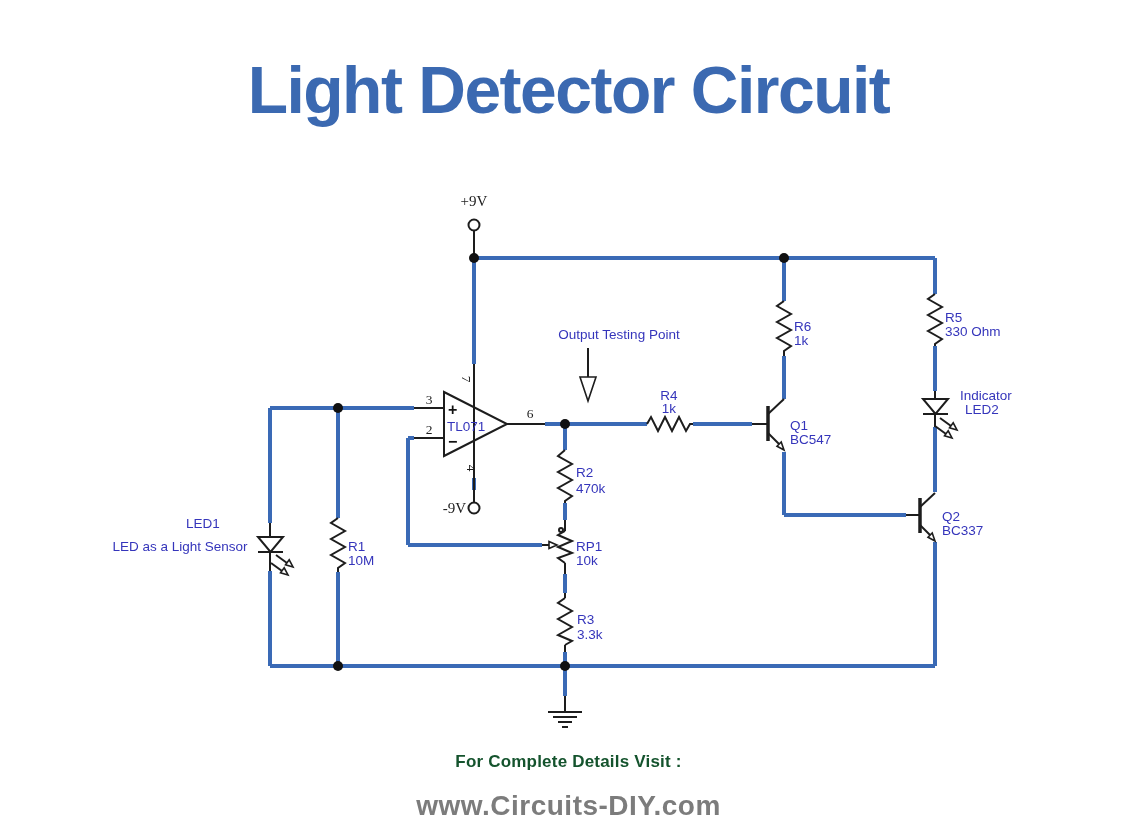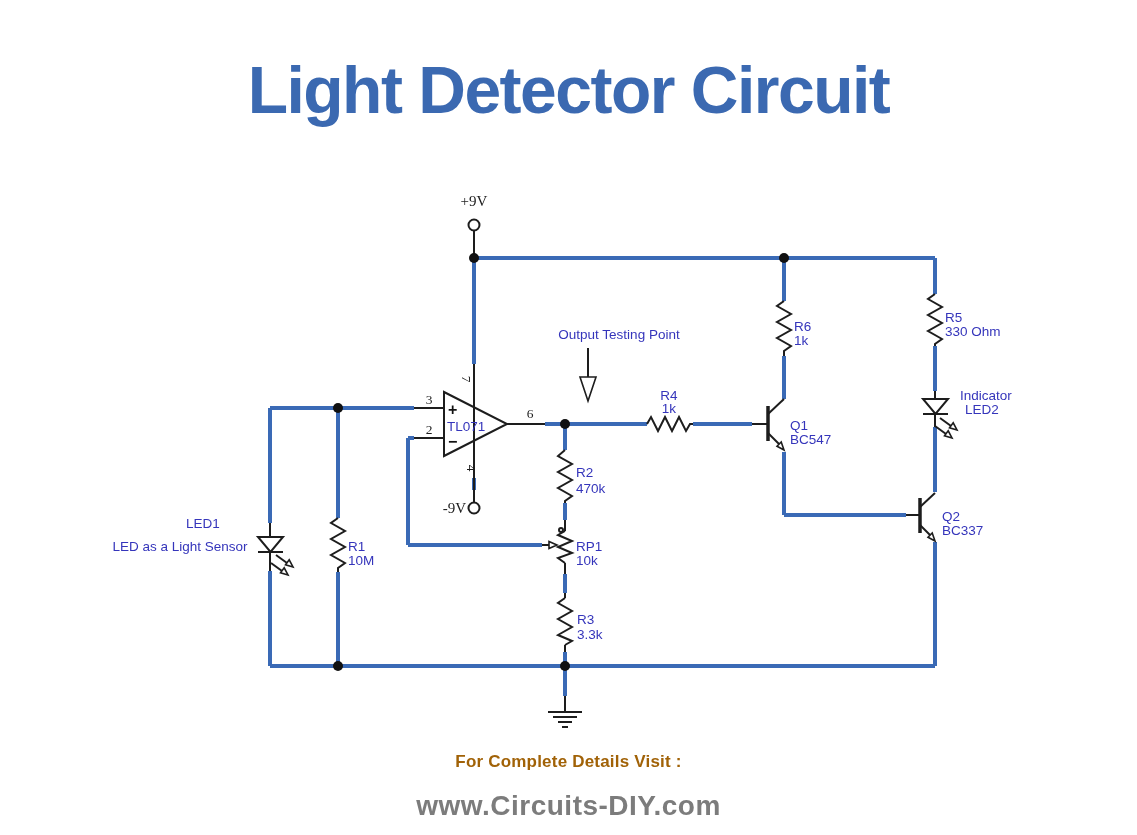--- a/index.html
+++ b/index.html
@@ -1,21 +1,21 @@
 <!DOCTYPE html>
 <html><head>
 <meta charset="utf-8">
 <style>
   html,body{margin:0;padding:0;background:#ffffff;}
   .page{position:relative;width:1137px;height:835px;background:#ffffff;overflow:hidden;
         font-family:"Liberation Sans",sans-serif;}
   .title{position:absolute;top:52px;left:0;width:100%;text-align:center;
          font-size:66px;font-weight:bold;letter-spacing:-1.5px;color:#3b69b1;margin:0;}
   .footer{position:absolute;top:752px;left:0;width:100%;text-align:center;}
-  .footer .visit{font-size:17px;font-weight:bold;color:#a16207;letter-spacing:.2px;}
+  .footer .visit{font-size:17px;font-weight:bold;color:#14532d;letter-spacing:.2px;}
   .footer .site{font-size:28px;font-weight:bold;color:#7c7c7c;margin-top:18px;letter-spacing:.5px;}
   svg{position:absolute;top:0;left:0;}
   .wire{stroke:#3a6ab6;stroke-width:4;fill:none;}
   .blk{stroke:#1d1d1d;stroke-width:2;fill:none;}
   .blk3{stroke:#1d1d1d;stroke-width:3.5;fill:none;}
   .whitefill{fill:#ffffff;stroke:#1d1d1d;stroke-width:2;}
   .head{fill:#ffffff;stroke:#1d1d1d;stroke-width:1.6;}
   .dot{fill:#111111;}
   .lbl{font-family:"Liberation Sans",sans-serif;font-size:13.5px;fill:#3535bb;}
   .pin{font-family:"Liberation Serif",serif;font-size:15px;fill:#1c1c1c;}

